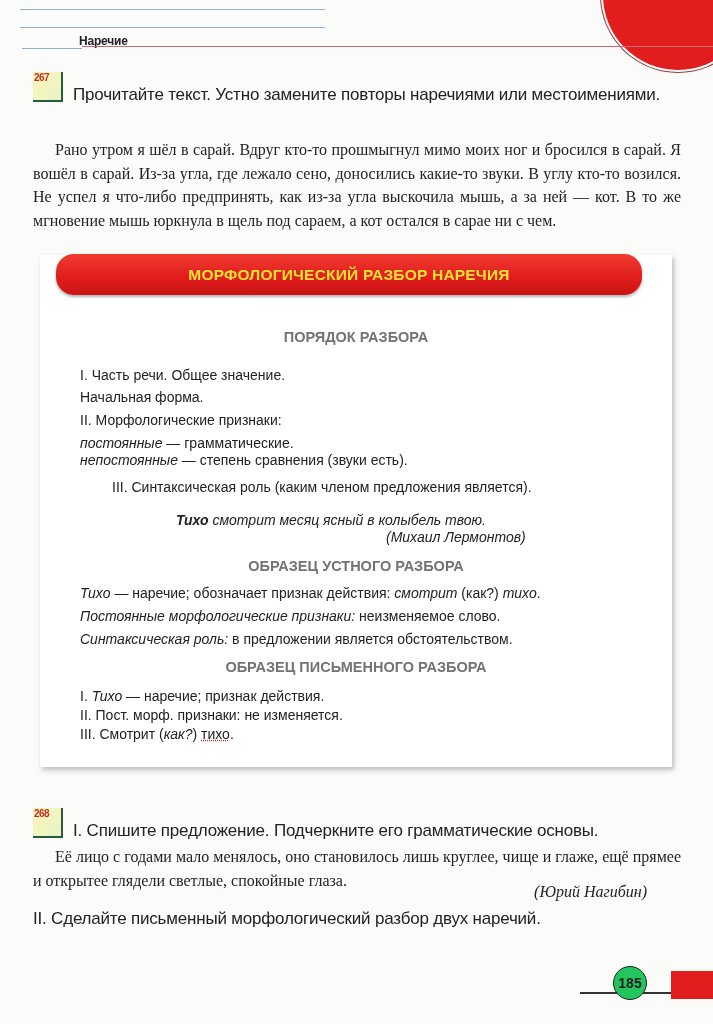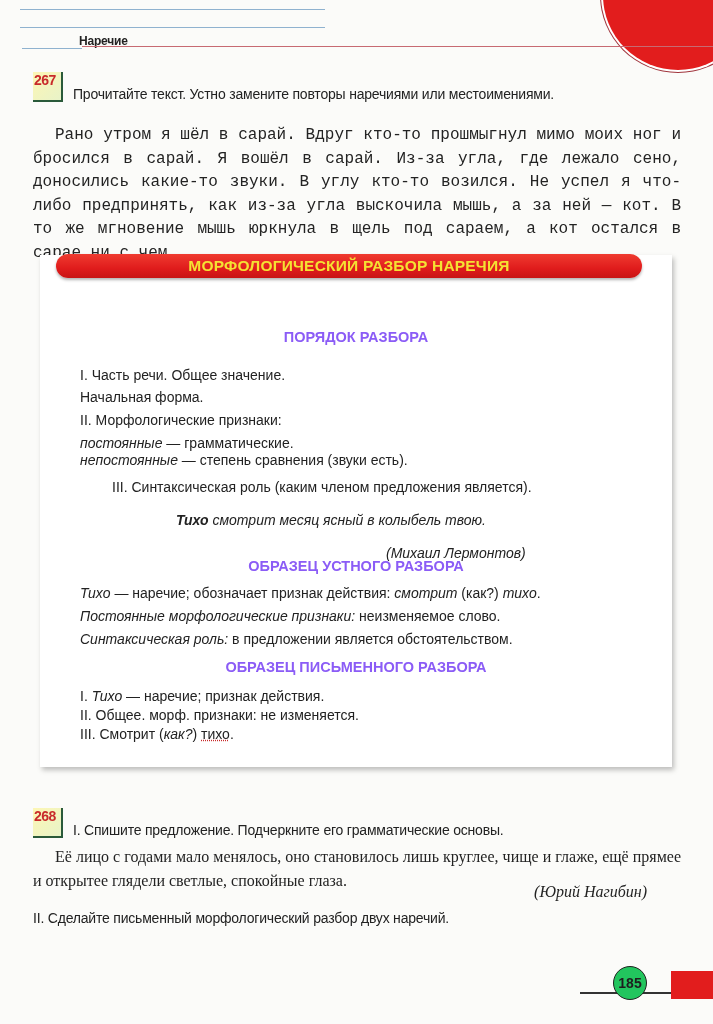--- a/index.html
+++ b/index.html
@@ -6,33 +6,33 @@
   html, body { width: 713px; height: 1024px; background: #fbfbf9; overflow: hidden; }
   body { position: relative; font-family: "Liberation Sans", sans-serif; color: #1e1e1e; }
 
   .top-rule { position: absolute; height: 1px; background: #8fb2cf; }
   .running-head { position: absolute; left: 31px; top: 34px; font-size: 12px; font-weight: bold; color: #222; letter-spacing: -0.2px; padding-left: 48px; }
   .head-rule-blue { position: absolute; left: 22px; top: 48px; width: 60px; height: 1px; background: #8fb2cf; }
   .head-rule-red { position: absolute; left: 82px; top: 46px; width: 640px; height: 1px; background: #c76a72; }
   .corner-disc { position: absolute; right: -40px; top: -80px; width: 150px; height: 150px; border-radius: 50%; background: #e21d1d; box-shadow: 0 0 0 2px #fff, 0 0 0 3px #a0343c; }
 
   .ex-num { position: absolute; left: 33px; width: 30px; height: 30px; background: linear-gradient(135deg, #fdf6b5, #e8f3c8); border-right: 2px solid #2a5a3a; border-bottom: 2px solid #2a5a3a; }
-  .ex-num span { position: absolute; left: 1px; top: 0; font-size: 14px; font-weight: bold; color: #c82a2a; letter-spacing: -0.5px; }
+  .ex-num span { position: absolute; left: 1px; top: 0; font-size: 10px; font-weight: bold; color: #c82a2a; letter-spacing: -0.5px; }
 
-  .task { position: absolute; left: 33px; font-size: 14px; line-height: 21px; color: #222; letter-spacing: -0.2px; }
+  .task { position: absolute; left: 33px; font-size: 17px; line-height: 21px; color: #222; letter-spacing: -0.2px; }
   .task .indent { padding-left: 40px; }
 
   .serif-text { position: absolute; left: 33px; width: 648px; font-family: "Liberation Serif", serif; font-size: 16px; line-height: 23.5px; color: #232323; text-align: justify; }
   .serif-text p { text-indent: 22px; }
 
   .rule-box { position: absolute; left: 40px; top: 255px; width: 632px; height: 512px; background: #fff; box-shadow: 2px 3px 5px rgba(0,0,0,0.25); }
-  .banner { position: absolute; left: 56px; top: 254px; width: 586px; height: 24px; border-radius: 18px; background: linear-gradient(180deg, #ef3b30 0%, #e01c1c 60%, #c81414 100%); box-shadow: 0 2px 3px rgba(0,0,0,0.3); display: flex; align-items: center; justify-content: center; }
+  .banner { position: absolute; left: 56px; top: 254px; width: 586px; height: 41px; border-radius: 18px; background: linear-gradient(180deg, #ef3b30 0%, #e01c1c 60%, #c81414 100%); box-shadow: 0 2px 3px rgba(0,0,0,0.3); display: flex; align-items: center; justify-content: center; }
   .banner span { color: #f4e233; font-weight: bold; font-size: 15.5px; letter-spacing: 0.2px; }
 
-  .box-h { position: absolute; left: 40px; width: 632px; text-align: center; font-weight: bold; font-size: 14.5px; color: #8b5cf6; }
+  .box-h { position: absolute; left: 40px; width: 632px; text-align: center; font-weight: bold; font-size: 14.5px; color: #737373; }
   .box-line { position: absolute; left: 80px; font-size: 14px; color: #222; white-space: nowrap; }
   .box-line b, .box-line .bi { font-weight: normal; }
   .bi { font-style: italic; }
   .it { font-style: italic; }
   .u-wavy { text-decoration: underline; text-decoration-style: dotted; text-decoration-color: #c82a2a; }
 
   .quote { position: absolute; font-style: italic; font-size: 14px; color: #222; white-space: nowrap; }
 
   .page-num { position: absolute; left: 613px; top: 966px; width: 34px; height: 34px; border: 1.5px solid #222; border-radius: 50%; display: flex; align-items: center; justify-content: center; font-weight: bold; font-size: 14px; background: #22c55e; }
   .bottom-rule { position: absolute; left: 580px; top: 992px; width: 125px; height: 1.5px; background: #333; }
@@ -47,21 +47,21 @@
 <div class="running-head">Наречие</div>
 <div class="head-rule-blue"></div>
 <div class="head-rule-red"></div>
 
 <div class="ex-num" style="top:72px;">
   <span>267</span>
 </div>
 <div class="task" style="top:84px;">
   <div class="indent">Прочитайте текст. Устно замените повторы наречиями или местоимениями.</div>
 </div>
-<div class="serif-text" style="top:124px;font-family:Liberation Mono, monospace;">
+<div class="serif-text" style="top:138px;">
   <p>Рано утром я шёл в сарай. Вдруг кто-то прошмыгнул мимо моих ног и бросился в сарай. Я вошёл в сарай. Из-за угла, где лежало сено, доносились какие-то звуки. В углу кто-то возился. Не успел я что-либо предпринять, как из-за угла выскочила мышь, а за ней — кот. В то же мгновение мышь юркнула в щель под сараем, а кот остался в сарае ни с чем.</p>
 </div>
 
 <div class="rule-box"></div>
 <div class="banner">
   <span>МОРФОЛОГИЧЕСКИЙ РАЗБОР НАРЕЧИЯ</span>
 </div>
 
 <div class="box-h" style="top:329px;">ПОРЯДОК РАЗБОРА</div>
 
@@ -78,40 +78,40 @@
 <div class="box-line" style="top:452px;">
   <span class="bi">непостоянные</span><span> — степень сравнения (звуки есть).</span>
 </div>
 <div class="box-line" style="top:479px;padding-left:32px;">
   <b>III. Синтаксическая роль</b><span> (каким членом предложения является).</span>
 </div>
 
 <div class="quote" style="left:176px;top:512px;">
   <b>Тихо</b><span> смотрит месяц ясный в колыбель твою.</span>
 </div>
-<div class="quote" style="left:386px;top:529px;margin-top:16px;">(Михаил Лермонтов)</div>
+<div class="quote" style="left:386px;top:529px;">(Михаил Лермонтов)</div>
 
 <div class="box-h" style="top:558px;">ОБРАЗЕЦ УСТНОГО РАЗБОРА</div>
 
 <div class="box-line" style="top:585px;">
   <span class="bi">Тихо</span><span> — наречие; обозначает признак действия: </span><span class="it">смотрит</span><span> (как?) </span><span class="it">тихо</span><span>.</span>
 </div>
 <div class="box-line" style="top:608px;">
   <span class="bi">Постоянные морфологические признаки:</span><span> неизменяемое слово.</span>
 </div>
 <div class="box-line" style="top:631px;">
   <span class="bi">Синтаксическая роль:</span><span> в предложении является обстоятельством.</span>
 </div>
 
 <div class="box-h" style="top:659px;">ОБРАЗЕЦ ПИСЬМЕННОГО РАЗБОРА</div>
 
 <div class="box-line" style="top:688px;">
   <span>I. </span><span class="it">Тихо</span><span> — наречие; признак действия.</span>
 </div>
-<div class="box-line" style="top:707px;">II. Общее. морф. признаки: не изменяется.</div>
+<div class="box-line" style="top:707px;">II. Пост. морф. признаки: не изменяется.</div>
 <div class="box-line" style="top:726px;">
   <span>III. Смотрит (</span><span class="it">как?</span><span>) </span><span class="u-wavy">тихо</span><span>.</span>
 </div>
 
 <div class="ex-num" style="top:808px;">
   <span>268</span>
 </div>
 <div class="task" style="top:820px;">
   <div class="indent">I. Спишите предложение. Подчеркните его грамматические основы.</div>
 </div>

